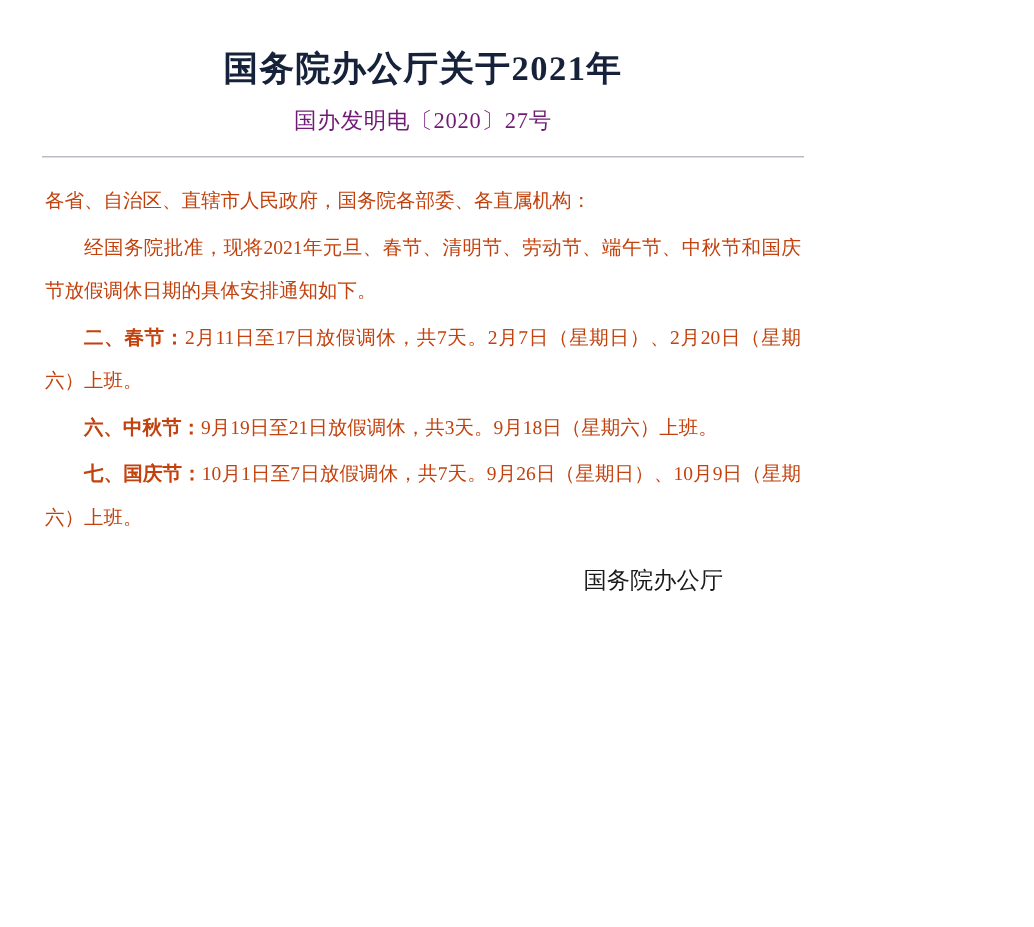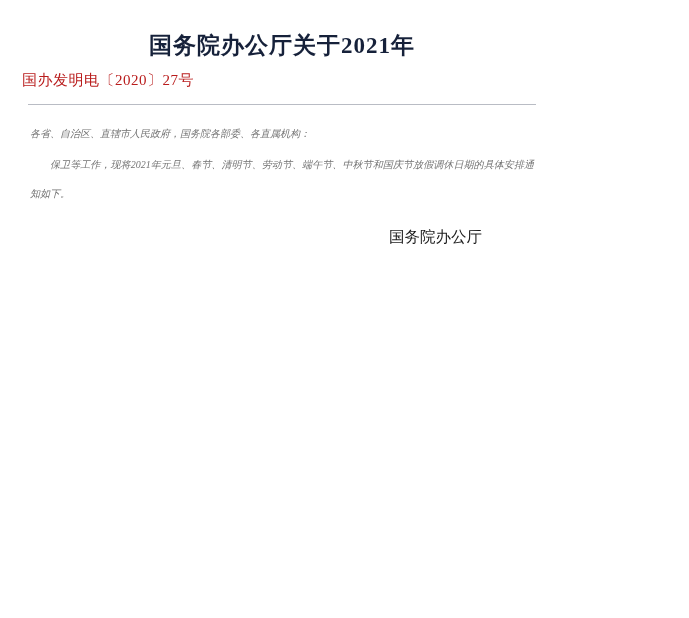--- a/index.html
+++ b/index.html
@@ -26,41 +26,40 @@
     margin-top: 8px;
   }
   .title-line {
     font-size: 23px;
     font-weight: bold;
     letter-spacing: 1px;
     line-height: 31px;
     color: #16213a;
   }
   .doc-number {
-    text-align: left;
+    text-align: center;
     font-size: 15px;
     margin-top: 10px;
     letter-spacing: 0.5px;
-    color: #b91c1c;
+    color: #701a75;
   }
   .divider {
     margin: 14px 6px 0 6px;
     border-top: 1px solid #b9bcc4;
   }
   .body-block {
     margin-top: 14px;
     padding: 0 8px;
   }
   .para {
-    font-size: 10px;
+    font-size: 13px;
     line-height: 29px;
     text-align: justify;
     margin: 0 0 2px 0;
-    color: #737373;
-    font-style: italic;
+    color: #c2410c;
   }
   .para.indent {
     text-indent: 2em;
   }
   .para .lead {
     font-weight: bold;
   }
   .signature {
     margin-top: 14px;
     padding-right: 52px;
@@ -82,28 +81,37 @@
   </div>
 
   <div class="doc-number">国办发明电〔2020〕27号</div>
 
   <div class="divider"></div>
 
   <div class="body-block">
 
     <p class="para">各省、自治区、直辖市人民政府，国务院各部委、各直属机构：</p>
 
-    <p class="para indent">保卫等工作，现将2021年元旦、春节、清明节、劳动节、端午节、中秋节和国庆节放假调休日期的具体安排通知如下。</p>
+    <p class="para indent">经国务院批准，现将2021年元旦、春节、清明节、劳动节、端午节、中秋节和国庆节放假调休日期的具体安排通知如下。</p>
+
+
+    <p class="para indent">
+      <span class="lead">二、春节：</span><span>2月11日至17日放假调休，共7天。2月7日（星期日）、2月20日（星期六）上班。</span>
+    </p>
 
 
 
 
+    <p class="para indent">
+      <span class="lead">六、中秋节：</span><span>9月19日至21日放假调休，共3天。9月18日（星期六）上班。</span>
+    </p>
 
-
-
+    <p class="para indent">
+      <span class="lead">七、国庆节：</span><span>10月1日至7日放假调休，共7天。9月26日（星期日）、10月9日（星期六）上班。</span>
+    </p>
 
 
     <div class="signature">
       <span class="sig-line">国务院办公厅</span>
 
     </div>
 
   </div>
 </div>
 

